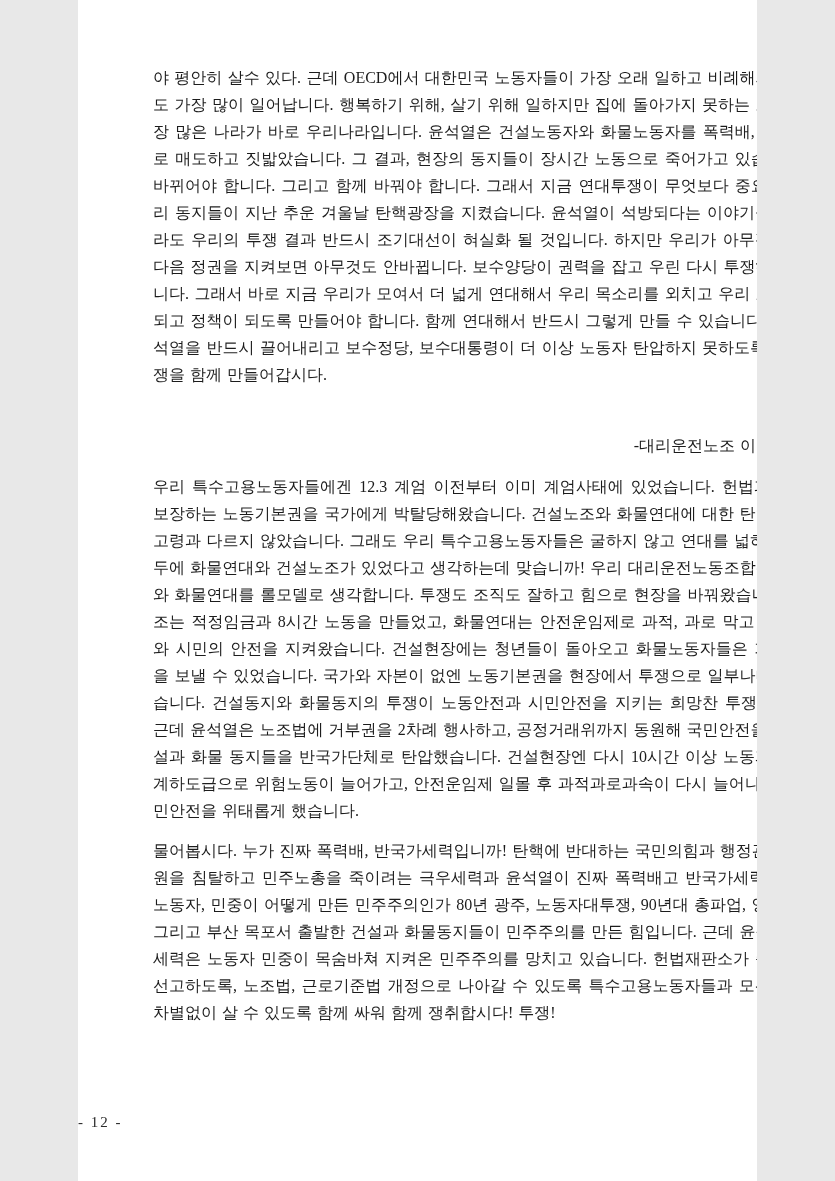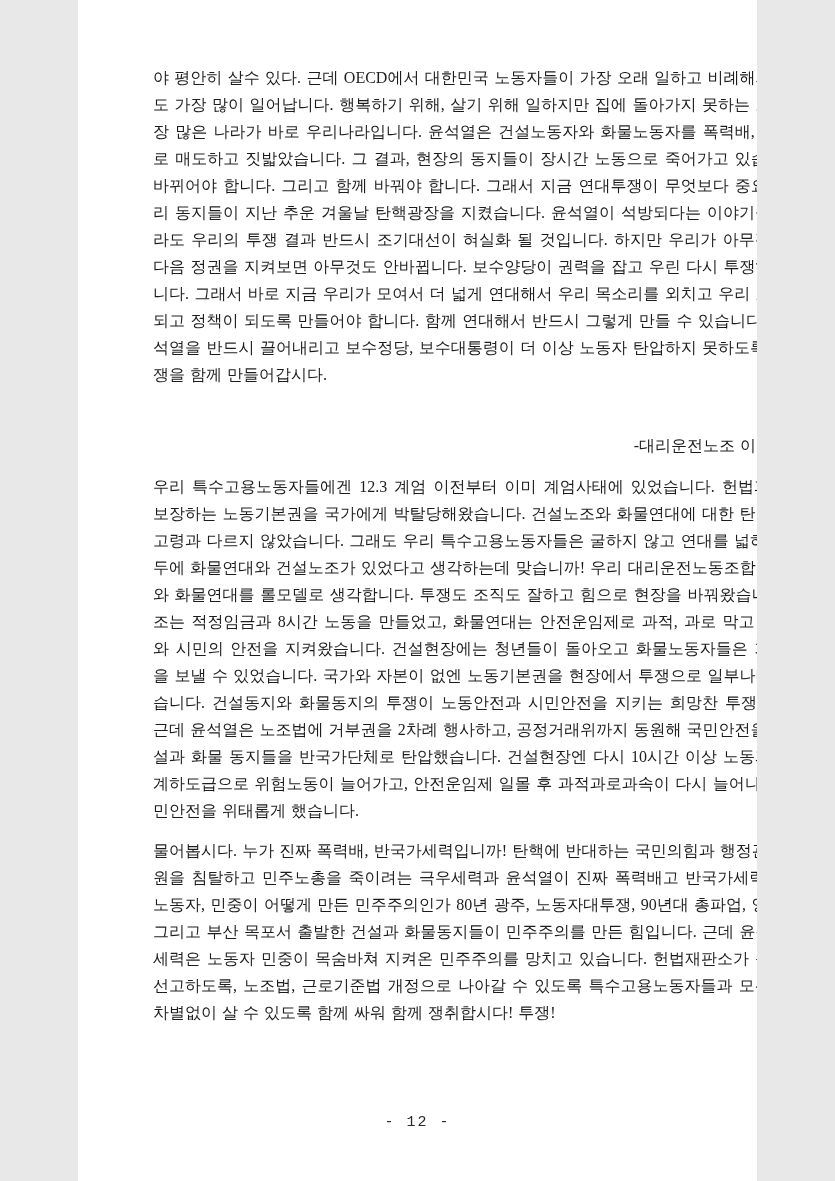--- a/index.html
+++ b/index.html
@@ -32,25 +32,25 @@
   }
   .speaker {
     margin: 44px 0 14px 0;
     text-align: right;
   }
   .footer {
     position: absolute;
     left: 0;
     right: 0;
     top: 1114px;
-    text-align: center;
+    text-align: left;
     font-size: 15px;
     color: #2a2a2a;
     letter-spacing: 2px;
-    font-family: Liberation Mono, monospace;
+    font-family: Liberation Serif, serif;
   }
 </style>
 </head>
 <body>
 
 <div class="page">
   <div class="content">
     <p class="para">야 평안히 살수 있다. 근데 OECD에서 대한민국 노동자들이 가장 오래 일하고 비례해서 산재사망도 가장 많이 일어납니다. 행복하기 위해, 살기 위해 일하지만 집에 돌아가지 못하는 노동자가 가장 많은 나라가 바로 우리나라입니다. 윤석열은 건설노동자와 화물노동자를 폭력배, 반국가단체로 매도하고 짓밟았습니다. 그 결과, 현장의 동지들이 장시간 노동으로 죽어가고 있습니다. 이제 바뀌어야 합니다. 그리고 함께 바꿔야 합니다. 그래서 지금 연대투쟁이 무엇보다 중요합니다. 우리 동지들이 지난 추운 겨울날 탄핵광장을 지켰습니다. 윤석열이 석방되다는 이야기들로 떠들더라도 우리의 투쟁 결과 반드시 조기대선이 혀실화 될 것입니다. 하지만 우리가 아무것도 안하고 다음 정권을 지켜보면 아무것도 안바뀝니다. 보수양당이 권력을 잡고 우린 다시 투쟁해야 할것입니다. 그래서 바로 지금 우리가 모여서 더 넓게 연대해서 우리 목소리를 외치고 우리 요구가 법이되고 정책이 되도록 만들어야 합니다. 함께 연대해서 반드시 그렇게 만들 수 있습니다. 무도한 윤석열을 반드시 끌어내리고 보수정당, 보수대통령이 더 이상 노동자 탄압하지 못하도록 만드는 투쟁을 함께 만들어갑시다.</p>
     <p class="speaker">-대리운전노조 이창배 위원장</p>
     <p class="para">우리 특수고용노동자들에겐 12.3 계엄 이전부터 이미 계엄사태에 있었습니다. 헌법과 노조법이 보장하는 노동기본권을 국가에게 박탈당해왔습니다. 건설노조와 화물연대에 대한 탄압은 계엄포고령과 다르지 않았습니다. 그래도 우리 특수고용노동자들은 굴하지 않고 연대를 넓혀왔고 그 선두에 화물연대와 건설노조가 있었다고 생각하는데 맞습니까! 우리 대리운전노동조합은 건설노조와 화물연대를 롤모델로 생각합니다. 투쟁도 조직도 잘하고 힘으로 현장을 바꿔왔습니다. 건설노조는 적정임금과 8시간 노동을 만들었고, 화물연대는 안전운임제로 과적, 과로 막고 화물노동자와 시민의 안전을 지켜왔습니다. 건설현장에는 청년들이 돌아오고 화물노동자들은 가족과 시간을 보낼 수 있었습니다. 국가와 자본이 없엔 노동기본권을 현장에서 투쟁으로 일부나마 만들어왔습니다. 건설동지와 화물동지의 투쟁이 노동안전과 시민안전을 지키는 희망찬 투쟁이었습니다. 근데 윤석열은 노조법에 거부권을 2차례 행사하고, 공정거래위까지 동원해 국민안전을 지키는 건설과 화물 동지들을 반국가단체로 탄압했습니다. 건설현장엔 다시 10시간 이상 노동과 불법다단계하도급으로 위험노동이 늘어가고, 안전운임제 일몰 후 과적과로과속이 다시 늘어나 도로 위 시민안전을 위태롭게 했습니다.</p>

